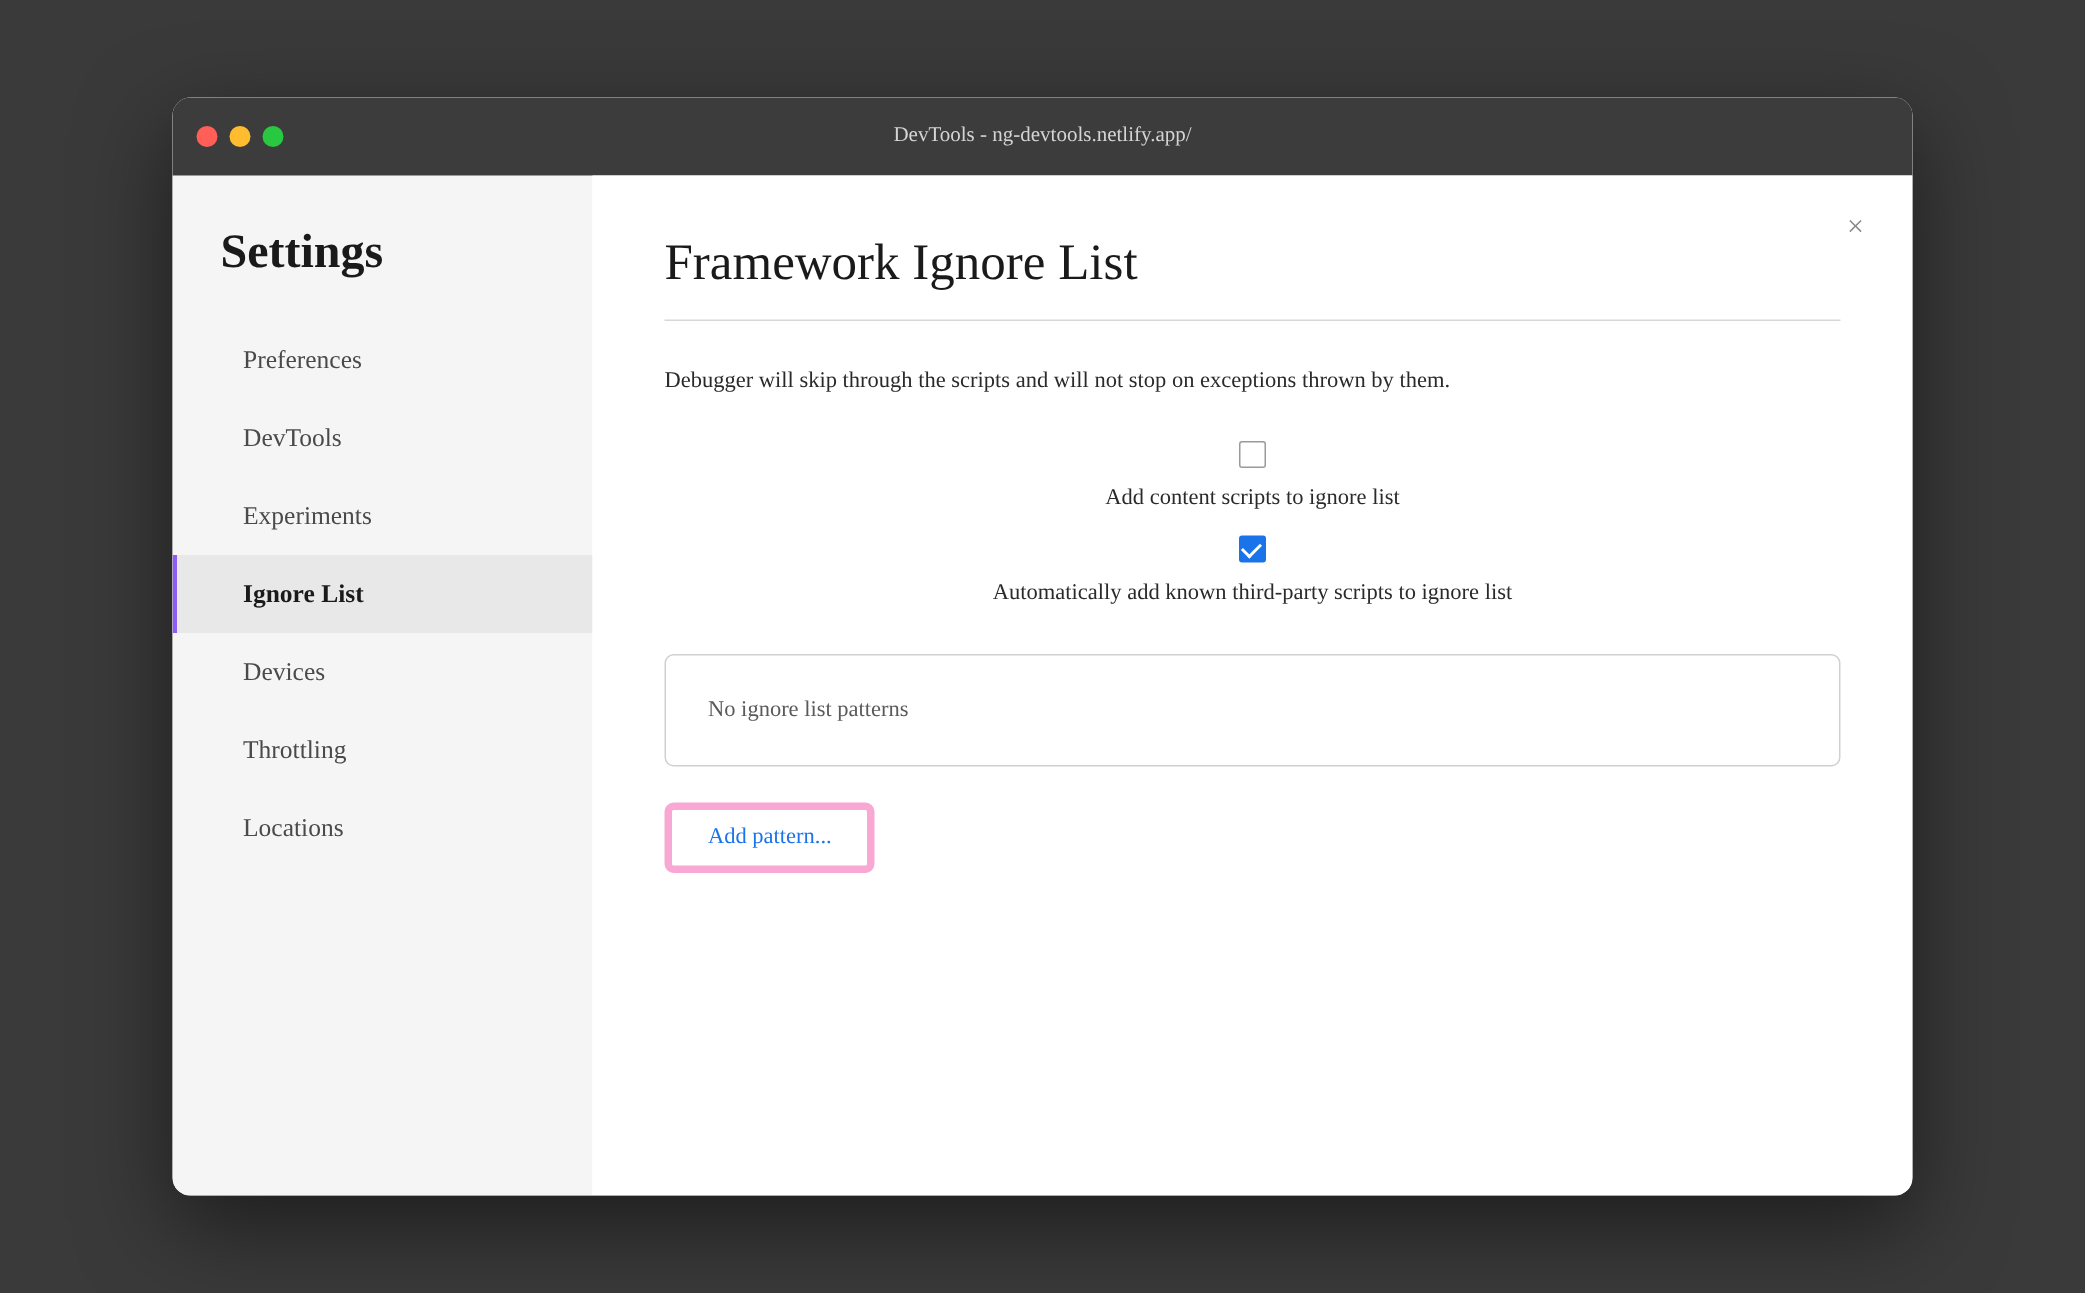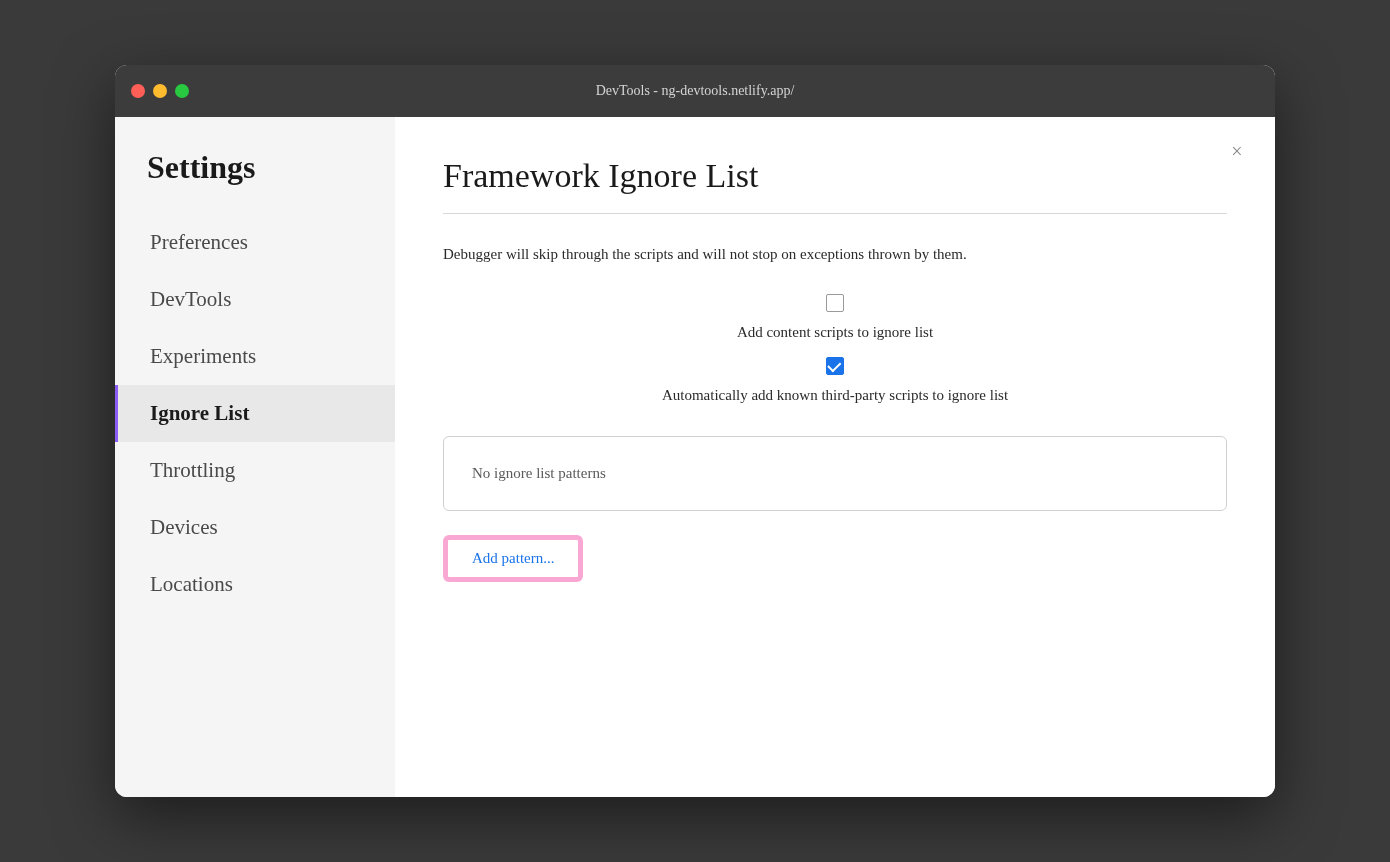--- a/index.html
+++ b/index.html
@@ -70,22 +70,22 @@
     }
 
     .sidebar-heading {
       font-size: 32px;
       font-weight: 600;
       color: #1a1a1a;
       padding: 0 32px 28px 32px;
     }
 
     .sidebar-item {
-      padding: 16px 32px;
-      font-size: 21px;
+      padding: 16px 44px;
+      font-size: 17px;
       color: #4a4a4a;
       cursor: pointer;
       border-left: 3px solid transparent;
     }
 
     .sidebar-item.active {
       background: #e8e8e8;
       color: #1a1a1a;
       font-weight: 600;
       border-left: 3px solid #8b5cf6;
@@ -232,24 +232,24 @@
       <div class="sidebar-item">
         <span>DevTools</span>
       </div>
       <div class="sidebar-item">
         <span>Experiments</span>
       </div>
       <div class="sidebar-item active">
         <span>Ignore List</span>
       </div>
       <div class="sidebar-item">
+        <span>Devices</span>
+      </div>
+      <div class="sidebar-item">
         <span>Throttling</span>
-      </div>
-      <div class="sidebar-item">
-        <span>Devices</span>
       </div>
       <div class="sidebar-item">
         <span>Locations</span>
       </div>
     </div>
 
     <div class="main">
       <button class="close-button">×</button>
 
       <h1 class="main-title">Framework Ignore List</h1>

